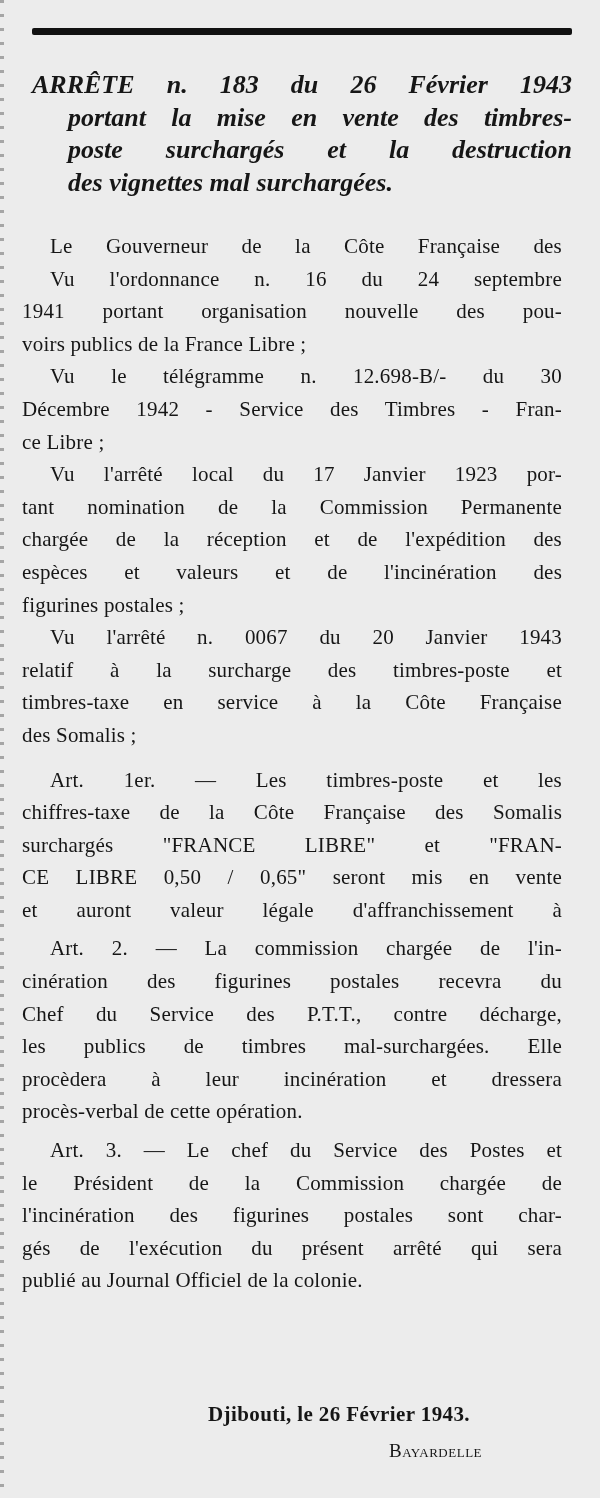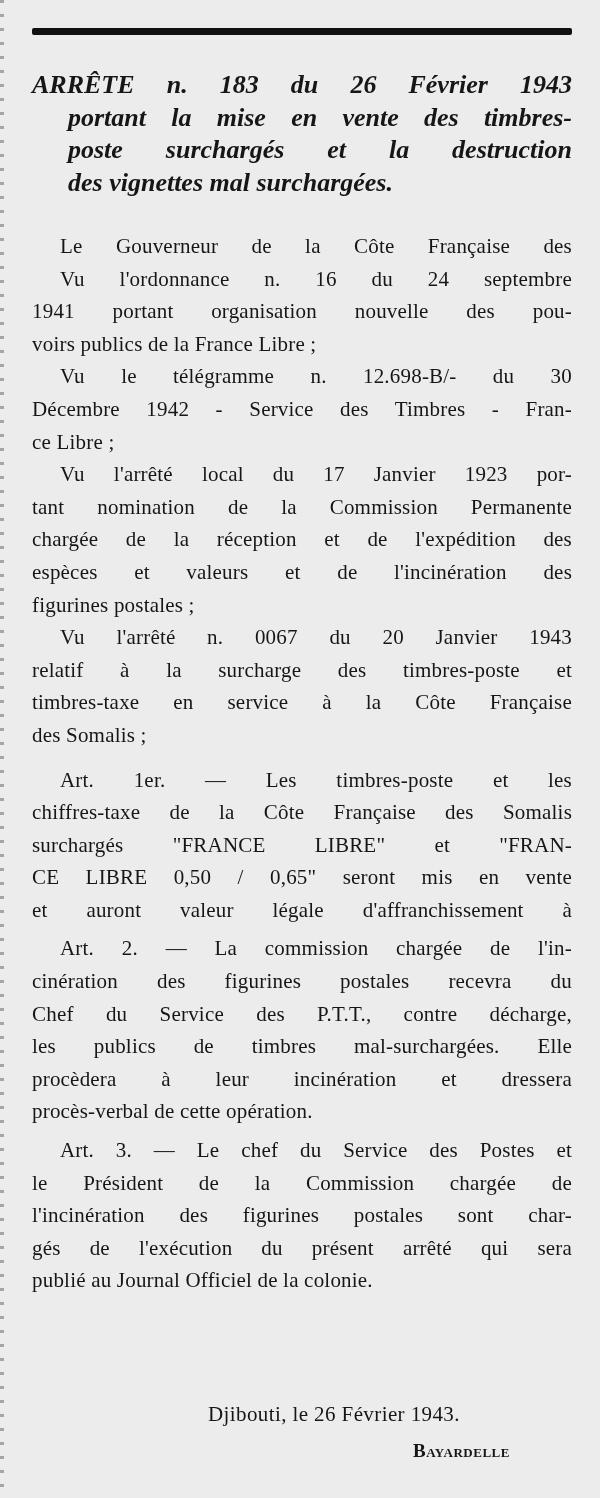--- a/index.html
+++ b/index.html
@@ -47,21 +47,21 @@
     .title .line {
       display: block;
       text-align: justify;
       text-align-last: justify;
       white-space: nowrap;
     }
     .title .line.indent { padding-left: 36px; }
     .title .line.last { text-align-last: left; }
     .body-text {
       position: absolute;
-      left: 32px;
+      left: 22px;
       top: 230px;
       width: 540px;
       font-size: 21px;
       line-height: 32.6px;
       letter-spacing: 0.2px;
     }
     .line {
       display: block;
       white-space: nowrap;
       text-align: justify;
@@ -69,32 +69,32 @@
       height: 32.6px;
     }
     .line.indent { padding-left: 28px; }
     .line.last { text-align-last: left; }
     .line.indent2 { padding-left: 56px; text-align-last: left; }
     .gap-small { height: 6px; }
     .signature {
       position: absolute;
       top: 1440px;
       left: 389px;
-      font-weight: bold;
+      font-weight: normal;
       font-variant: small-caps;
       font-size: 19px;
       letter-spacing: 0.5px;
-      margin-left: 24px;
     }
     .place-date {
       position: absolute;
       top: 1402px;
       left: 208px;
       font-size: 21px;
       letter-spacing: 0.4px;
+      font-weight: bold;
     }
   </style>
 </head>
 <body>
 
 <div class="left-edge"></div>
 <div class="top-rule"></div>
 
 <div class="title">
   <span class="line">ARRÊTE n. 183 du 26 Février 1943</span>

